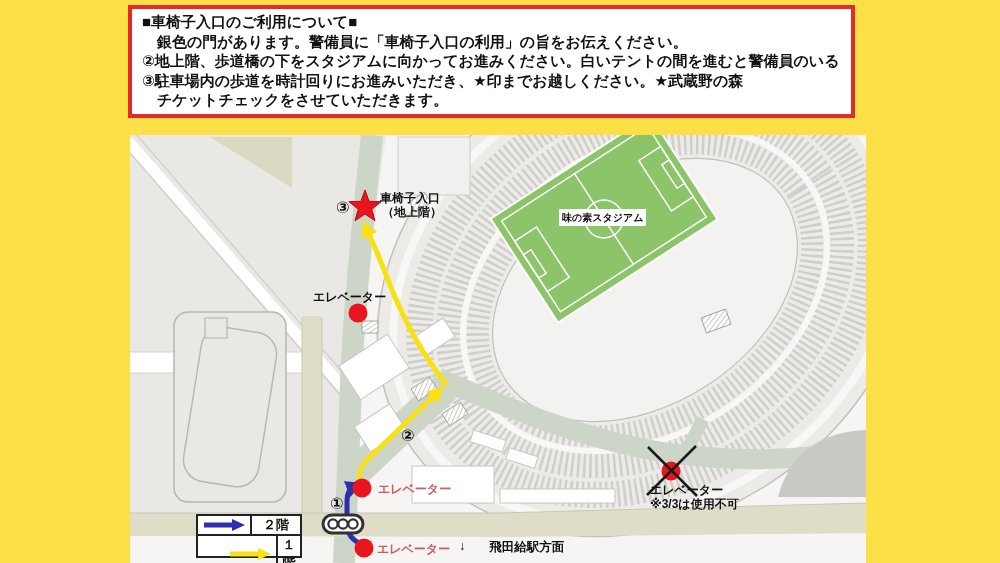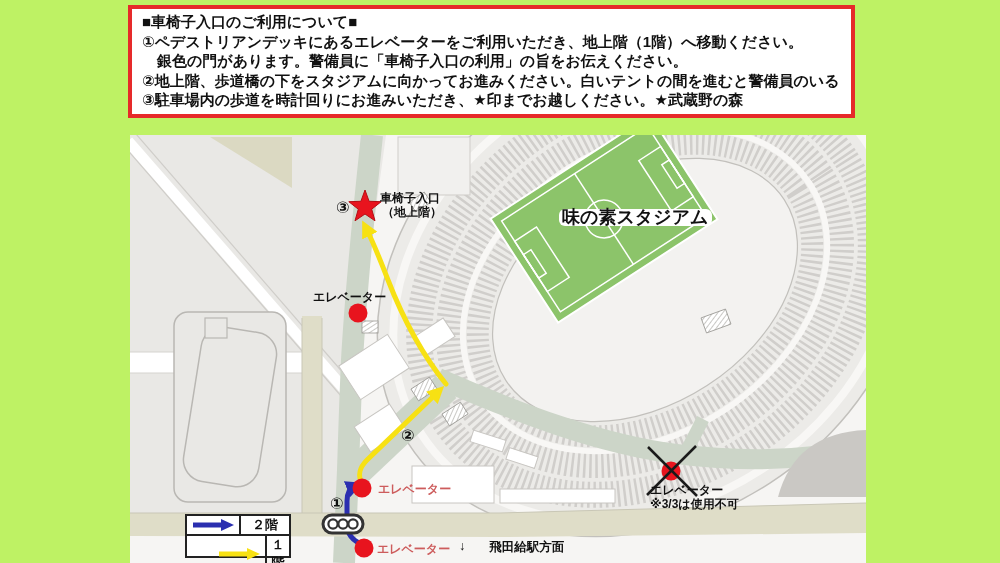--- a/index.html
+++ b/index.html
@@ -2,32 +2,32 @@
 <html style="--accent-red: #e62a2a; --marker-red: #e8141e; --route-blue: #2b2fb0; --route-yellow: #f7e113; --pitch-green: #8cc46a; --road-sage: #ccd5c8; --road-beige: #dfddc8; --elevator-label-pink: #cd5c5c;"><head>
 <meta charset="utf-8">
 <style>
   :root{
     --accent-red:#e62a2a; --marker-red:#e8141e; --route-blue:#2b2fb0;
     --route-yellow:#f7e113; --pitch-green:#8cc46a; --road-sage:#ccd5c8;
     --road-beige:#dfddc8; --elevator-label-pink:#cd5c5c;
   }
   html,body{margin:0;padding:0;background:#fff;}
   body{font-family:"Liberation Sans","DejaVu Sans",sans-serif;}
-  #stage{position:relative;width:1000px;height:563px;background:#bef264;overflow:hidden;}
+  #stage{position:relative;width:1000px;height:563px;background:#fde047;overflow:hidden;}
   #map-svg{position:absolute;left:0;top:0;}
   .notice{position:absolute;left:128px;top:5px;width:699px;border:4px solid var(--accent-red);
           background:#fff;padding:3px 10px 4px 10px;color:#111;}
   .notice div{font-size:15px;font-weight:700;line-height:19.5px;white-space:nowrap;}
   .map-label{position:absolute;color:#111;font-weight:700;white-space:nowrap;}
   .lbl-12{font-size:12px;line-height:14px;}
-  .lbl-13{font-size:18px;line-height:15px;border-radius:6px;}
+  .lbl-13{font-size:10px;line-height:15px;}
   .boxed{background:#fff;padding:1px 3px;}
   .pink{color:var(--elevator-label-pink);}
   .step{position:absolute;font-size:16px;line-height:16px;font-weight:700;color:#111;}
-  .legend{position:absolute;left:185px;top:514px;width:102px;height:40px;border:2px solid #222;
+  .legend{position:absolute;left:196px;top:514px;width:102px;height:40px;border:2px solid #222;
           background:#fff;display:flex;flex-direction:column;}
   .legend-row{flex:1;display:flex;align-items:center;}
   .legend-row + .legend-row{border-top:2px solid #222;padding-left:26px;}
   .legend-arrow-cell{width:52px;height:100%;border-right:2px solid #222;display:flex;align-items:center;justify-content:center;}
   .legend-text-cell{flex:1;text-align:center;font-size:13px;font-weight:700;color:#111;}
   .station-dir{position:absolute;left:459px;top:539px;font-size:12.5px;font-weight:700;color:#111;display:flex;gap:24px;}
   .route-yellow{stroke:var(--route-yellow);}
   .route-blue{stroke:var(--route-blue);}
   .marker-red{fill:var(--marker-red);}
 </style>
@@ -176,24 +176,24 @@
     <g>
       <rect x="323" y="515" width="40" height="18" rx="9" fill="#fff" stroke="#333" stroke-width="3"></rect>
       <circle cx="333" cy="524" r="4.6" fill="#fff" stroke="#333" stroke-width="2.2"></circle>
       <circle cx="343" cy="524" r="4.6" fill="#fff" stroke="#333" stroke-width="2.2"></circle>
       <circle cx="353" cy="524" r="4.6" fill="#fff" stroke="#333" stroke-width="2.2"></circle>
     </g>
   </svg>
 
   <div class="notice">
     <div>■車椅子入口のご利用について■</div>
-    <div>①ペデストリアンデッキにあるエレベーターをご利用いただき、地上階（1階）へ移動ください。</div>
     <div>　銀色の門があります。警備員に「車椅子入口の利用」の旨をお伝えください。</div>
     <div>②地上階、歩道橋の下をスタジアムに向かってお進みください。白いテントの間を進むと警備員のいる</div>
     <div>③駐車場内の歩道を時計回りにお進みいただき、★印までお越しください。★武蔵野の森</div>
+    <div>　チケットチェックをさせていただきます。</div>
   </div>
 
   <div class="map-label lbl-12" style="left:380px;top:191px;">
     <div>車椅子入口</div>
     <div style="padding-left:2px;text-align:right;">（地上階）</div>
   </div>
 
   <div class="map-label lbl-13 boxed" style="left:559px;top:209px;">味の素スタジアム</div>
 
 

